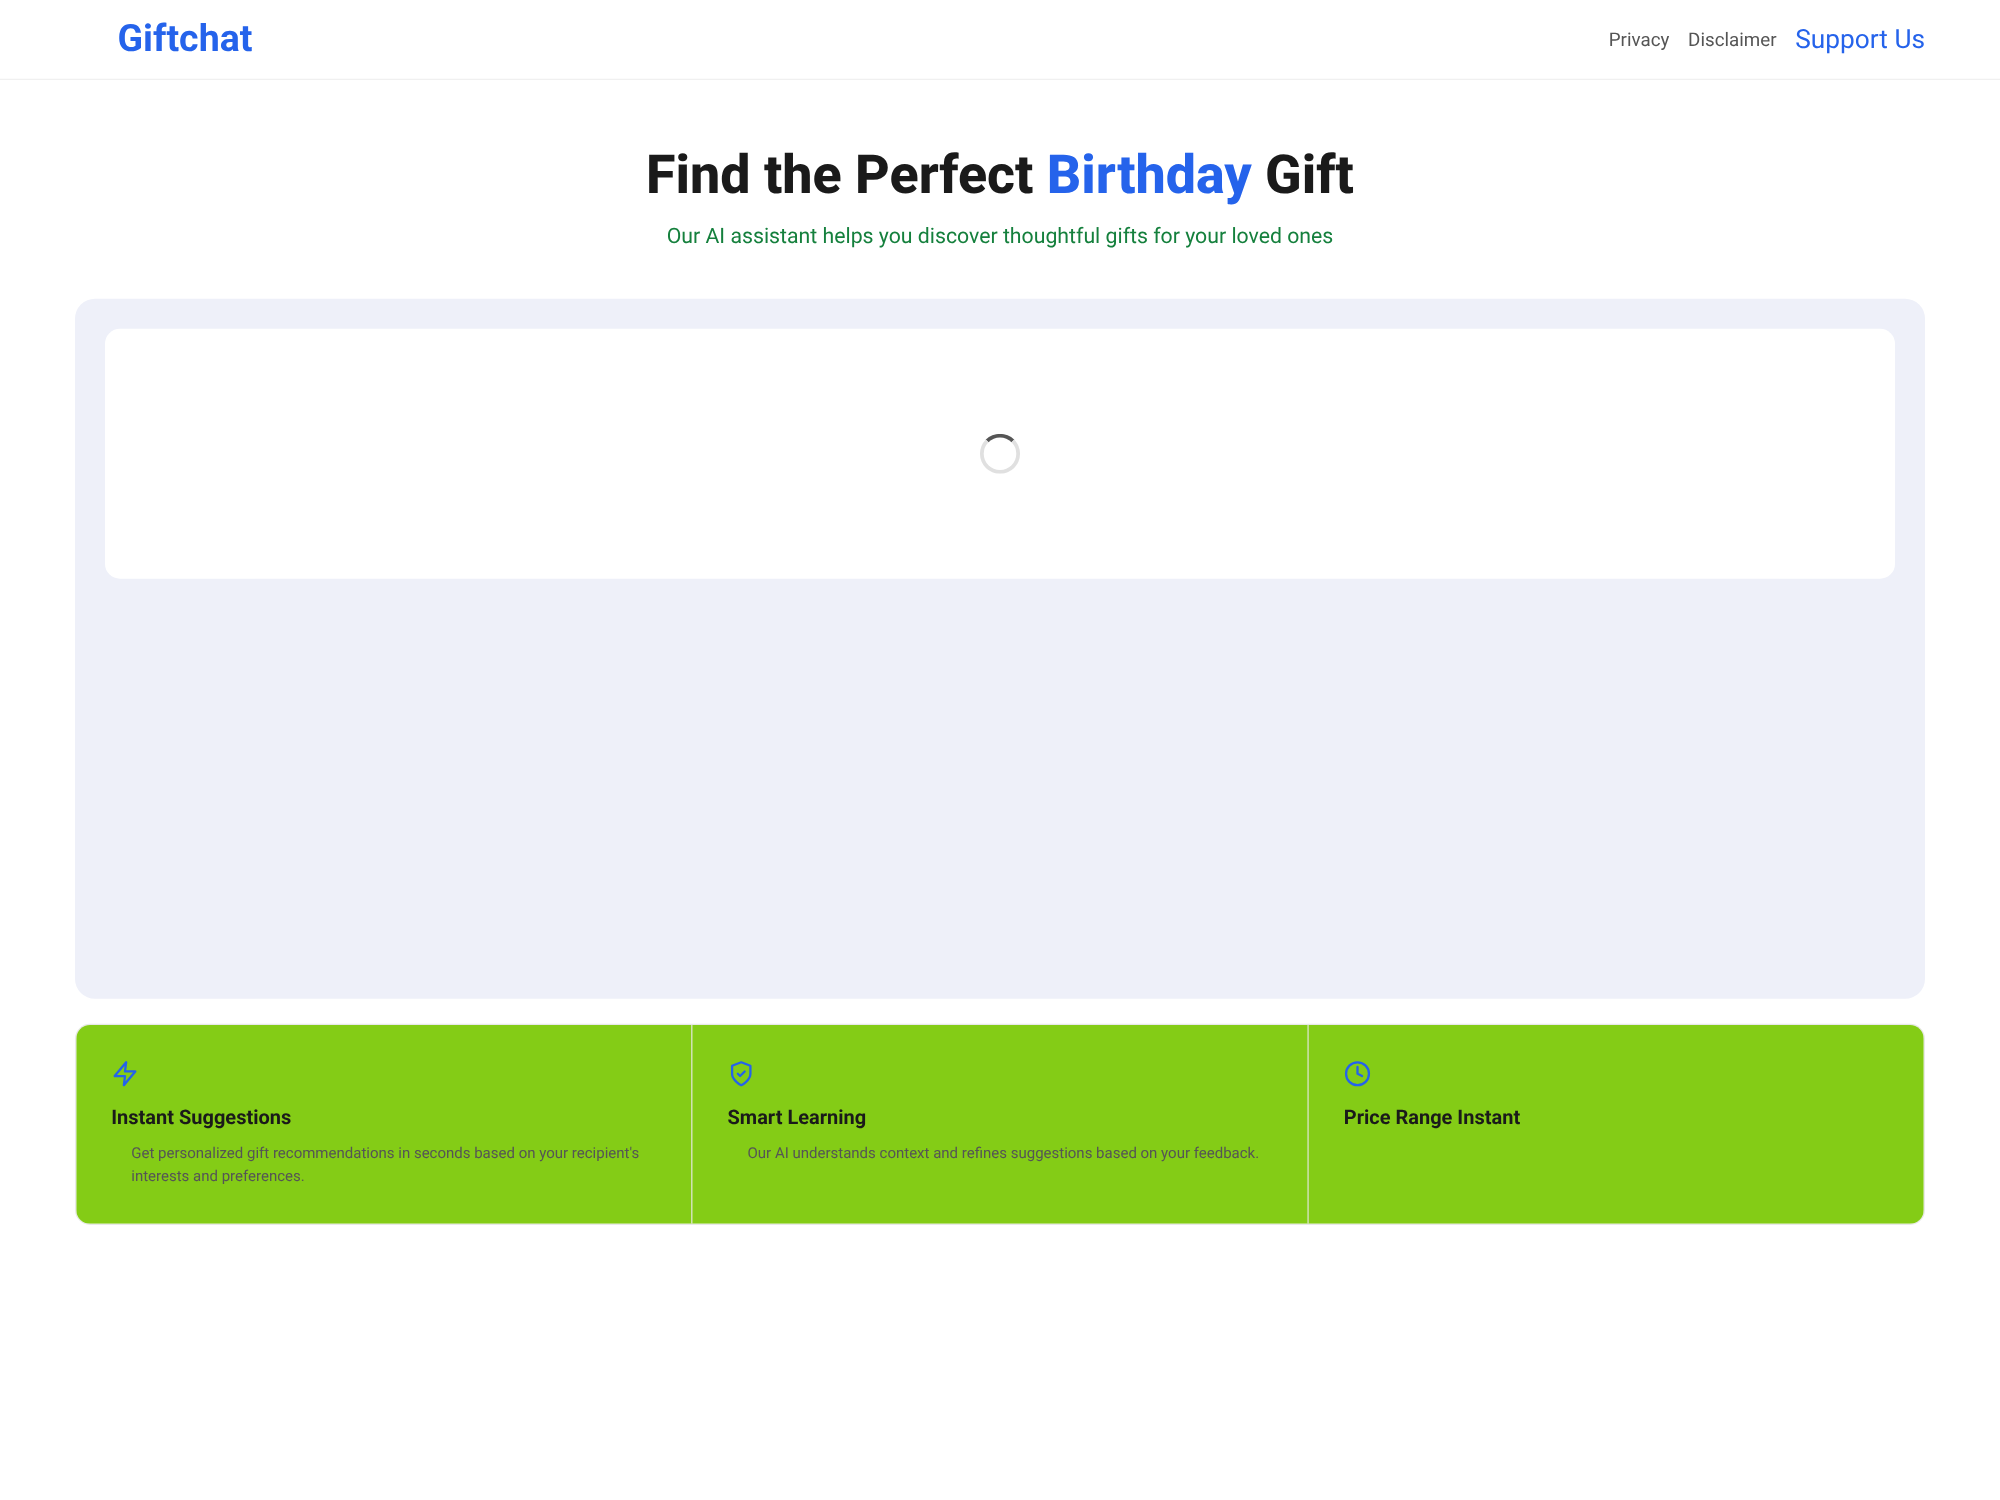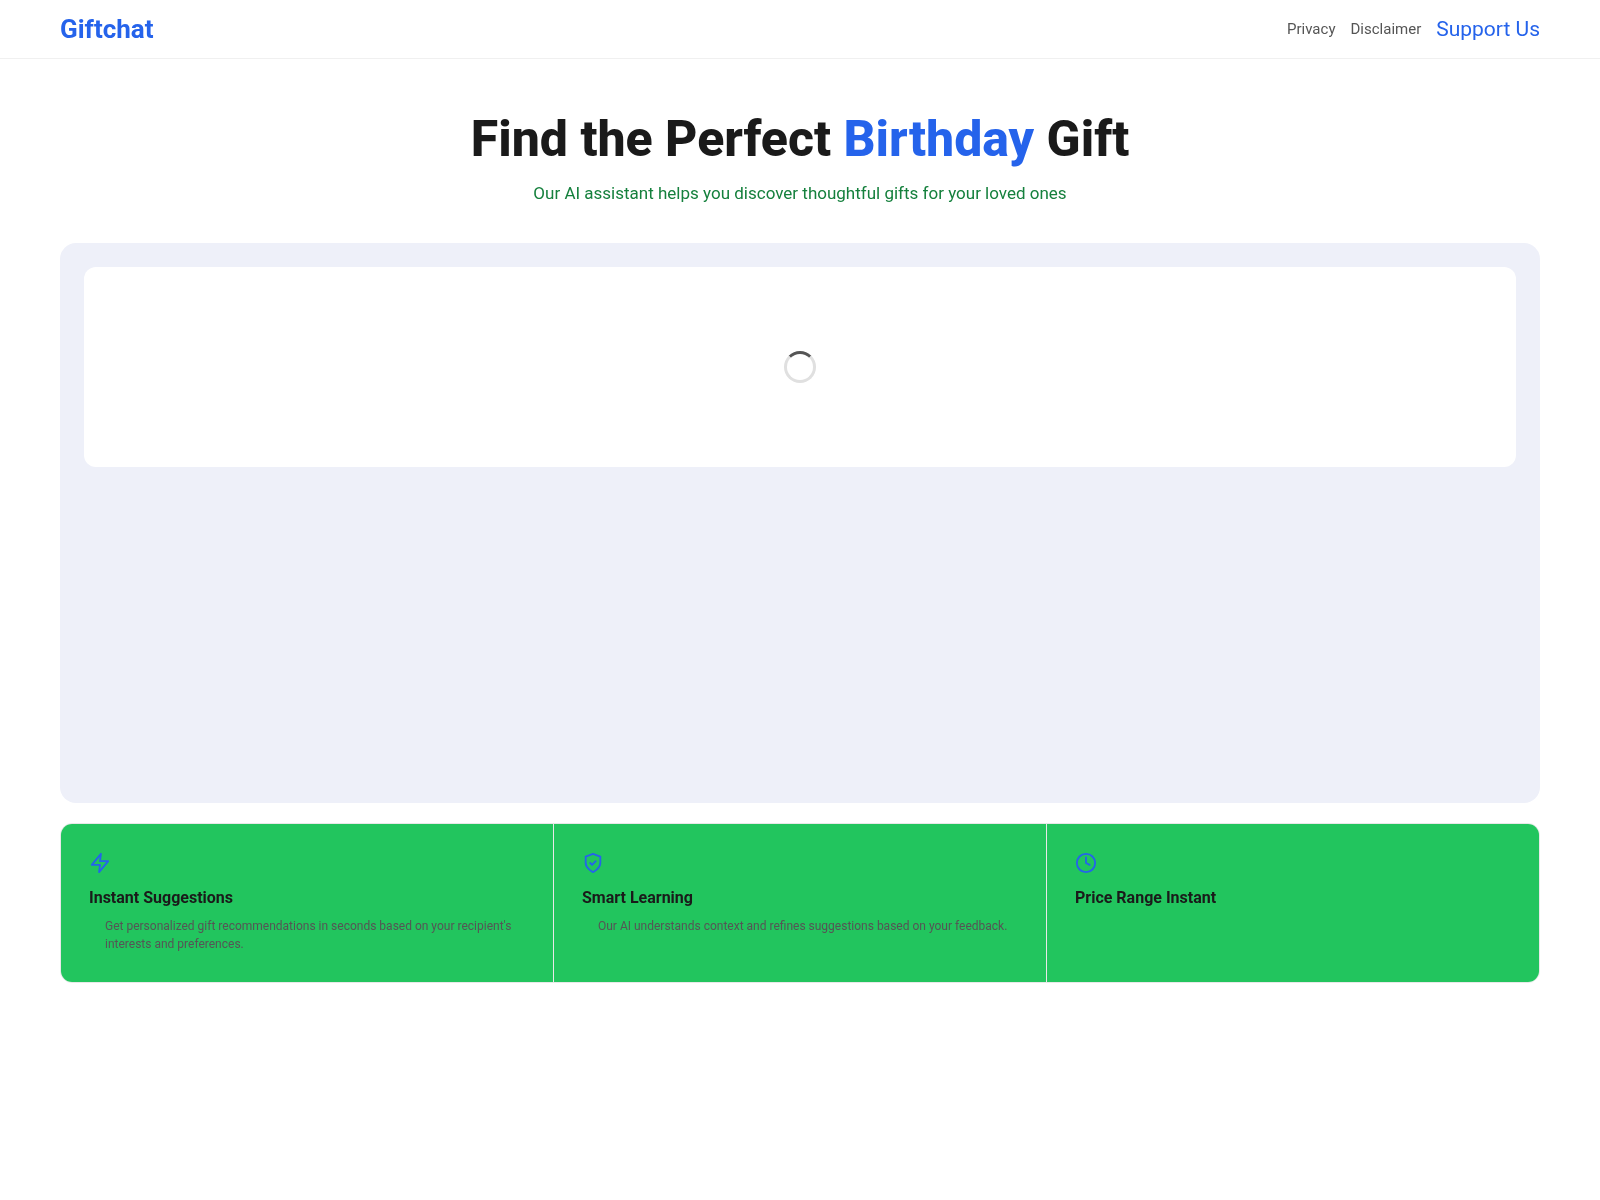--- a/index.html
+++ b/index.html
@@ -18,24 +18,25 @@
     header {
       display: flex;
       align-items: center;
       justify-content: space-between;
       padding: 14px 60px;
       border-bottom: 1px solid #f0f0f0;
       background: #ffffff;
     }
 
     .logo {
-      font-size: 26px;
+      font-size: 30px;
       font-weight: 700;
       color: #2563eb;
       text-decoration: none;
+      margin-left: 34px;
     }
 
     nav {
       display: flex;
       align-items: center;
       gap: 15px;
     }
 
     .nav-link {
       font-size: 15px;
@@ -52,21 +53,21 @@
     }
 
     
     .hero {
       text-align: center;
       padding: 52px 20px 30px;
       background: #ffffff;
     }
 
     .hero-title {
-      font-size: 50px;
+      font-size: 43px;
       font-weight: 800;
       color: #1a1a1a;
       margin-bottom: 14px;
       line-height: 1.15;
     }
 
     .hero-title-highlight {
       color: #2563eb;
     }
 
@@ -143,21 +144,21 @@
       margin: 0 60px 40px;
       border: 1px solid #e8e8e8;
       border-radius: 12px;
       overflow: hidden;
     }
 
     .feat {
       flex: 1;
       padding: 28px 28px;
       border-right: 1px solid #e8e8e8;
-      background: #22c55e;
+      background: #84cc16;
     }
 
     .feat:last-child {
       border-right: none;
     }
   </style>
 </head>
 <body>
 
 <header>

